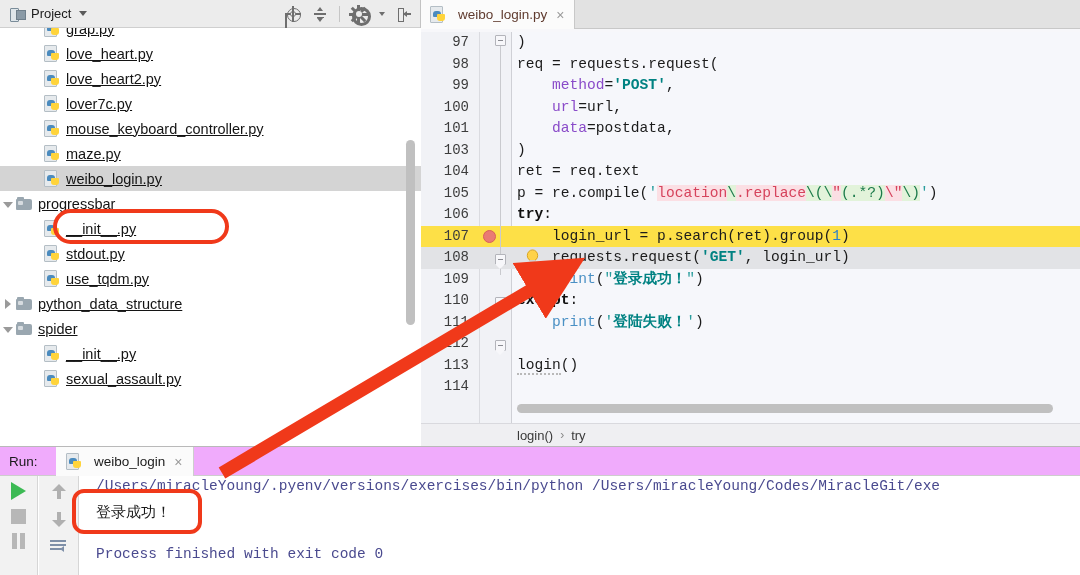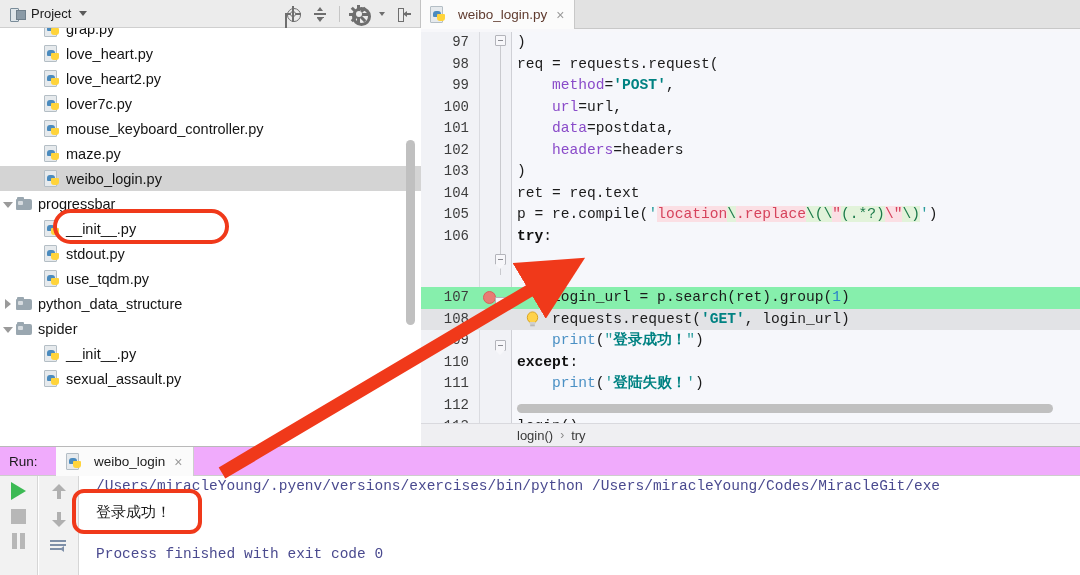--- a/index.html
+++ b/index.html
@@ -122,21 +122,21 @@
     border-bottom: 3.5px solid transparent; border-right: 4px solid #6e6e6e;
   }
 
   
   .tree {
     position: absolute; left: 0; top: 28px; width: 421px; height: 418px;
     overflow: hidden; background: #fff;
   }
   .tree-row {
     position: relative; height: 25px; display: flex; align-items: center;
-    font-size: 14.5px; color: #141414; white-space: nowrap;
+    font-size: 14.5px; color: #141414; white-space: nowrap; text-decoration: underline;
   }
   .tree-row.sel { background: #d4d4d4; }
   .tw { width: 16px; height: 16px; flex: none; position: relative; }
   .tw.open::after {
     content: ""; position: absolute; left: 3px; top: 6px;
     border-left: 5px solid transparent; border-right: 5px solid transparent;
     border-top: 6px solid #9a9a9a;
   }
   .tw.closed::after {
     content: ""; position: absolute; left: 5px; top: 3px;
@@ -200,21 +200,21 @@
   .gutter {
     position: absolute; left: 0; top: 0; width: 59px; height: 394px;
     background: #f1f2f6; border-right: 1px solid #dadbe0;
   }
   .fold-col {
     position: absolute; left: 59px; top: 0; width: 32px; height: 394px;
     background: #f1f2f6; border-right: 1px solid #cfd0d6;
   }
   .code-lines { position: absolute; left: 0; top: 0; width: 659px; }
   .ln-row { position: relative; height: 21.5px; }
-  .ln-row.hl-red { background: #86efac; margin-top: 40px; }
+  .ln-row.hl-red { background: #fde047; }
   .ln-row.hl-gray { background: #e2e3e6; }
   .ln-no {
     position: absolute; left: 0; width: 48px; text-align: right;
     font-family: "Liberation Mono", monospace; font-size: 14px;
     color: #3c3c3c; line-height: 21.5px;
   }
   .ln-code {
     position: absolute; left: 96px; font-family: "Liberation Mono", monospace;
     font-size: 14.6px; color: #1b1b1b; line-height: 21.5px; white-space: pre;
   }
@@ -548,24 +548,20 @@
           </div>
           <div class="ln-row">
             <span class="ln-no">100</span>
             <span class="ln-code">    <span class="param">url</span>=url,</span>
           </div>
           <div class="ln-row">
             <span class="ln-no">101</span>
             <span class="ln-code">    <span class="param">data</span>=postdata,</span>
           </div>
           <div class="ln-row">
-            <span class="ln-no">102</span>
-            <span class="ln-code">    <span class="param">headers</span>=headers</span>
-          </div>
-          <div class="ln-row">
             <span class="ln-no">103</span>
             <span class="ln-code">)</span>
           </div>
           <div class="ln-row">
             <span class="ln-no">104</span>
             <span class="ln-code">ret = req.text</span>
           </div>
           <div class="ln-row">
             <span class="ln-no">105</span>
             <span class="ln-code">p = re.compile(<span class="strp">'</span><span class="rx-a">location</span><span class="rx-plain">\</span><span class="rx-a">.replace</span><span class="rx-plain">\(\</span><span class="rx-a">"</span><span class="rx-plain">(.*?)</span><span class="rx-a">\"</span><span class="rx-plain">\)</span><span class="strp">'</span>)</span>

